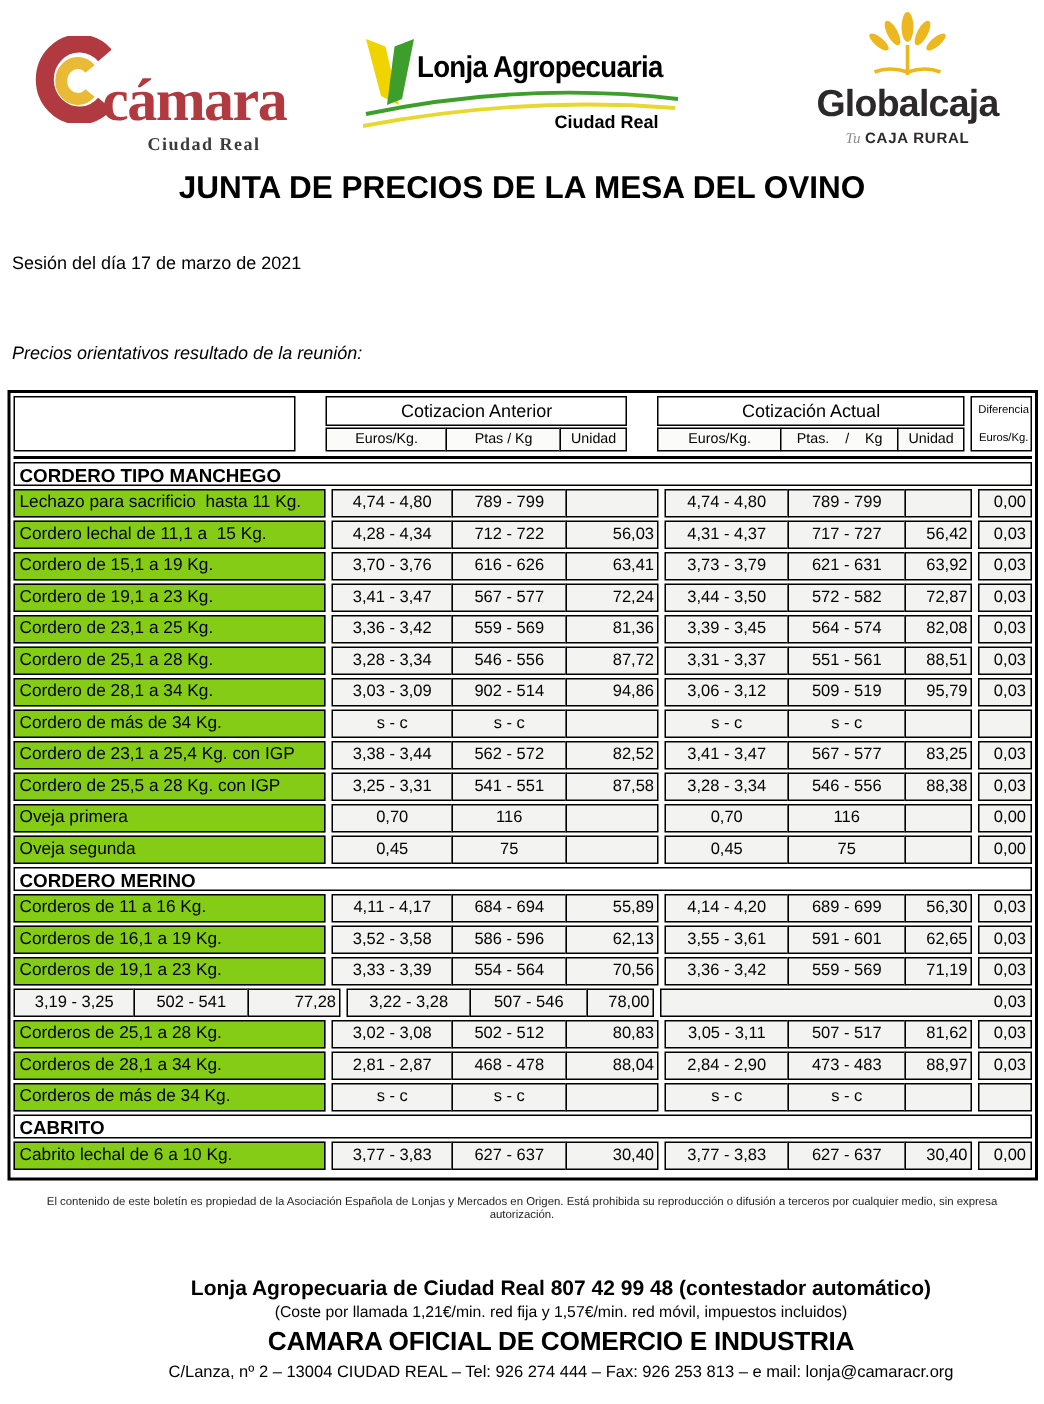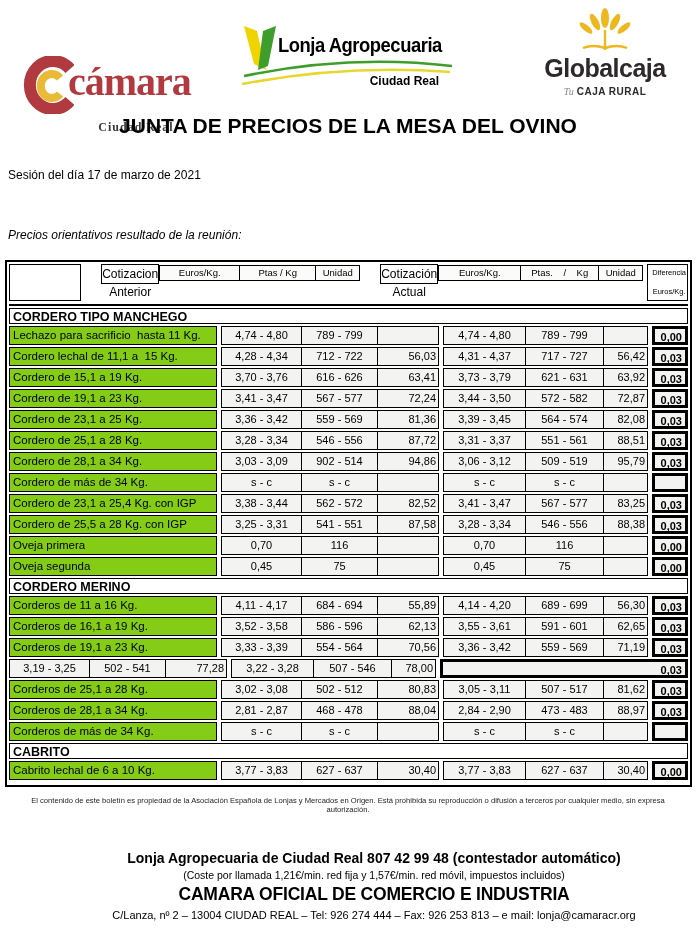--- a/index.html
+++ b/index.html
@@ -2,21 +2,21 @@
 <html><head>
 <meta charset="utf-8">
 <style>
   * { margin:0; padding:0; box-sizing:border-box; }
   html,body { background:#fff; }
   body { font-family:"Liberation Sans", sans-serif; color:#000; }
   .page { position:relative; width:696px; height:936px; background:#fff; overflow:hidden; }
 
   
   .logo-camara { position:absolute; left:22px; top:24px; width:180px; height:74px; }
-  .camara-row { display:flex; align-items:flex-start;margin-top:32px; }
+  .camara-row { display:flex; align-items:flex-end; }
   .camara-word { font-family:"Liberation Serif", serif; font-weight:bold; color:#b03a40; font-size:40px; line-height:40px; margin-left:-6px; margin-top:6px; letter-spacing:-1px; }
   .camara-sub { font-family:"Liberation Serif", serif; color:#3b3b3b; font-size:12px; font-weight:bold; letter-spacing:1px; margin-top:2px; text-align:center; width:100%; padding-left:48px; }
 
   .logo-lonja { position:absolute; left:242px; top:26px; width:215px; height:74px; }
   .lonja-top { display:flex; align-items:flex-start; }
   .lonja-title { font-weight:bold; font-size:20px; line-height:22px; letter-spacing:-0.5px; transform:scaleX(.92); transform-origin:left; margin-top:8px; white-space:nowrap; }
   .lonja-swoosh { position:absolute; left:0; top:34px; }
   .lonja-sub { position:absolute; right:18px; top:48px; font-weight:bold; font-size:12px; }
 
   .logo-global { position:absolute; left:540px; top:8px; width:130px; height:90px; text-align:center; }
@@ -27,42 +27,42 @@
 
   
   .doc-title { position:absolute; left:0; top:114px; width:100%; text-align:center; font-size:21px; font-weight:bold; letter-spacing:0; }
   .session-line { position:absolute; left:8px; top:168px; font-size:12px; }
   .intro-line { position:absolute; left:8px; top:228px; font-size:12px;font-style:italic; }
 
   
   .price-table { position:absolute; left:5px; top:260px; width:687px; border:2px solid #000; padding:2px 2px 3px 2px; background:#fff; }
   .thead { display:flex; gap:4px; margin-bottom:3px; }
   .labelhead { width:208px; height:37px; border:1px solid #000; }
-  .hgrp { display:flex; flex-direction:row;padding-left:16px; }
+  .hgrp { display:flex; flex-direction:column;padding-left:16px; }
   .hgrp .gtitle { border:1px solid #000; text-align:center; font-size:12px; height:20px; line-height:18px; }
   .gsubs { display:flex; margin-top:1px; }
   .gsubs .sc { border:1px solid #000; height:16px; line-height:14px; text-align:center; font-size:9.5px; background:#fbfbfa; }
   .gsubs .sc + .sc { margin-left:-1px; }
   .ga .sc.e { width:81px; } .ga .sc.p { width:77px; } .ga .sc.u { width:45px; }
   .gb .sc.e { width:83px; } .gb .sc.p { width:79px; } .gb .sc.u { width:45px; }
   .diffhead { flex:1; height:37px; border:1px solid #000; font-size:7.5px; text-align:center; display:flex; flex-direction:column; justify-content:space-between; padding:3px 1px 4px 4px; }
   .pre { white-space:pre; }
 
   .hr-thick { border-top:2px solid #000; margin:0 0 2px 0; }
 
   .sec-row { border:1px solid #000; font-weight:bold; font-size:12.5px; height:16px; line-height:17px; padding-left:3px; margin-bottom:2px; background:#fff; }
   .trow { display:flex; gap:4px; margin-bottom:2px; }
   .trow .label { width:208px; border:1px solid #000; font-size:11.5px; line-height:17px; height:19px; padding-left:3px; white-space:pre; overflow:hidden; background:#84cc16; }
   .grp { display:flex; }
   .grp .c { border:1px solid #000; height:19px; line-height:17px; font-size:11px; text-align:center; background:#f3f3f1; }
   .grp .c + .c { margin-left:-1px; }
   .ga .c.e { width:81px; } .ga .c.p { width:77px; } .ga .c.u { width:62px; }
   .gb .c.e { width:83px; } .gb .c.p { width:79px; } .gb .c.u { width:45px; }
   .grp .c.u { text-align:right; padding-right:2px; }
-  .trow .diff { flex:1; border:3px solid #000000; height:19px; line-height:17px; font-size:11px; text-align:right; padding-right:3px; background:#f3f3f1;font-weight:bold; }
+  .trow .diff { flex:1; border:1px solid #000000; height:19px; line-height:17px; font-size:11px; text-align:right; padding-right:3px; background:#f3f3f1; }
 
   
   .disclaimer { position:absolute; left:10px; top:796px; width:676px; text-align:center; font-size:7.6px; color:#1d1d1d; }
   .footer { position:absolute; left:6px; top:850px; width:100%; text-align:center;margin-left:20px; }
   .f1 { font-size:14px; font-weight:bold; }
   .f2 { font-size:10.5px; margin-top:3px; }
   .f3 { font-size:17.5px; font-weight:bold; margin-top:3px; letter-spacing:-0.2px; }
   .f4 { font-size:11px; margin-top:4px; }
 </style>
 </head>

